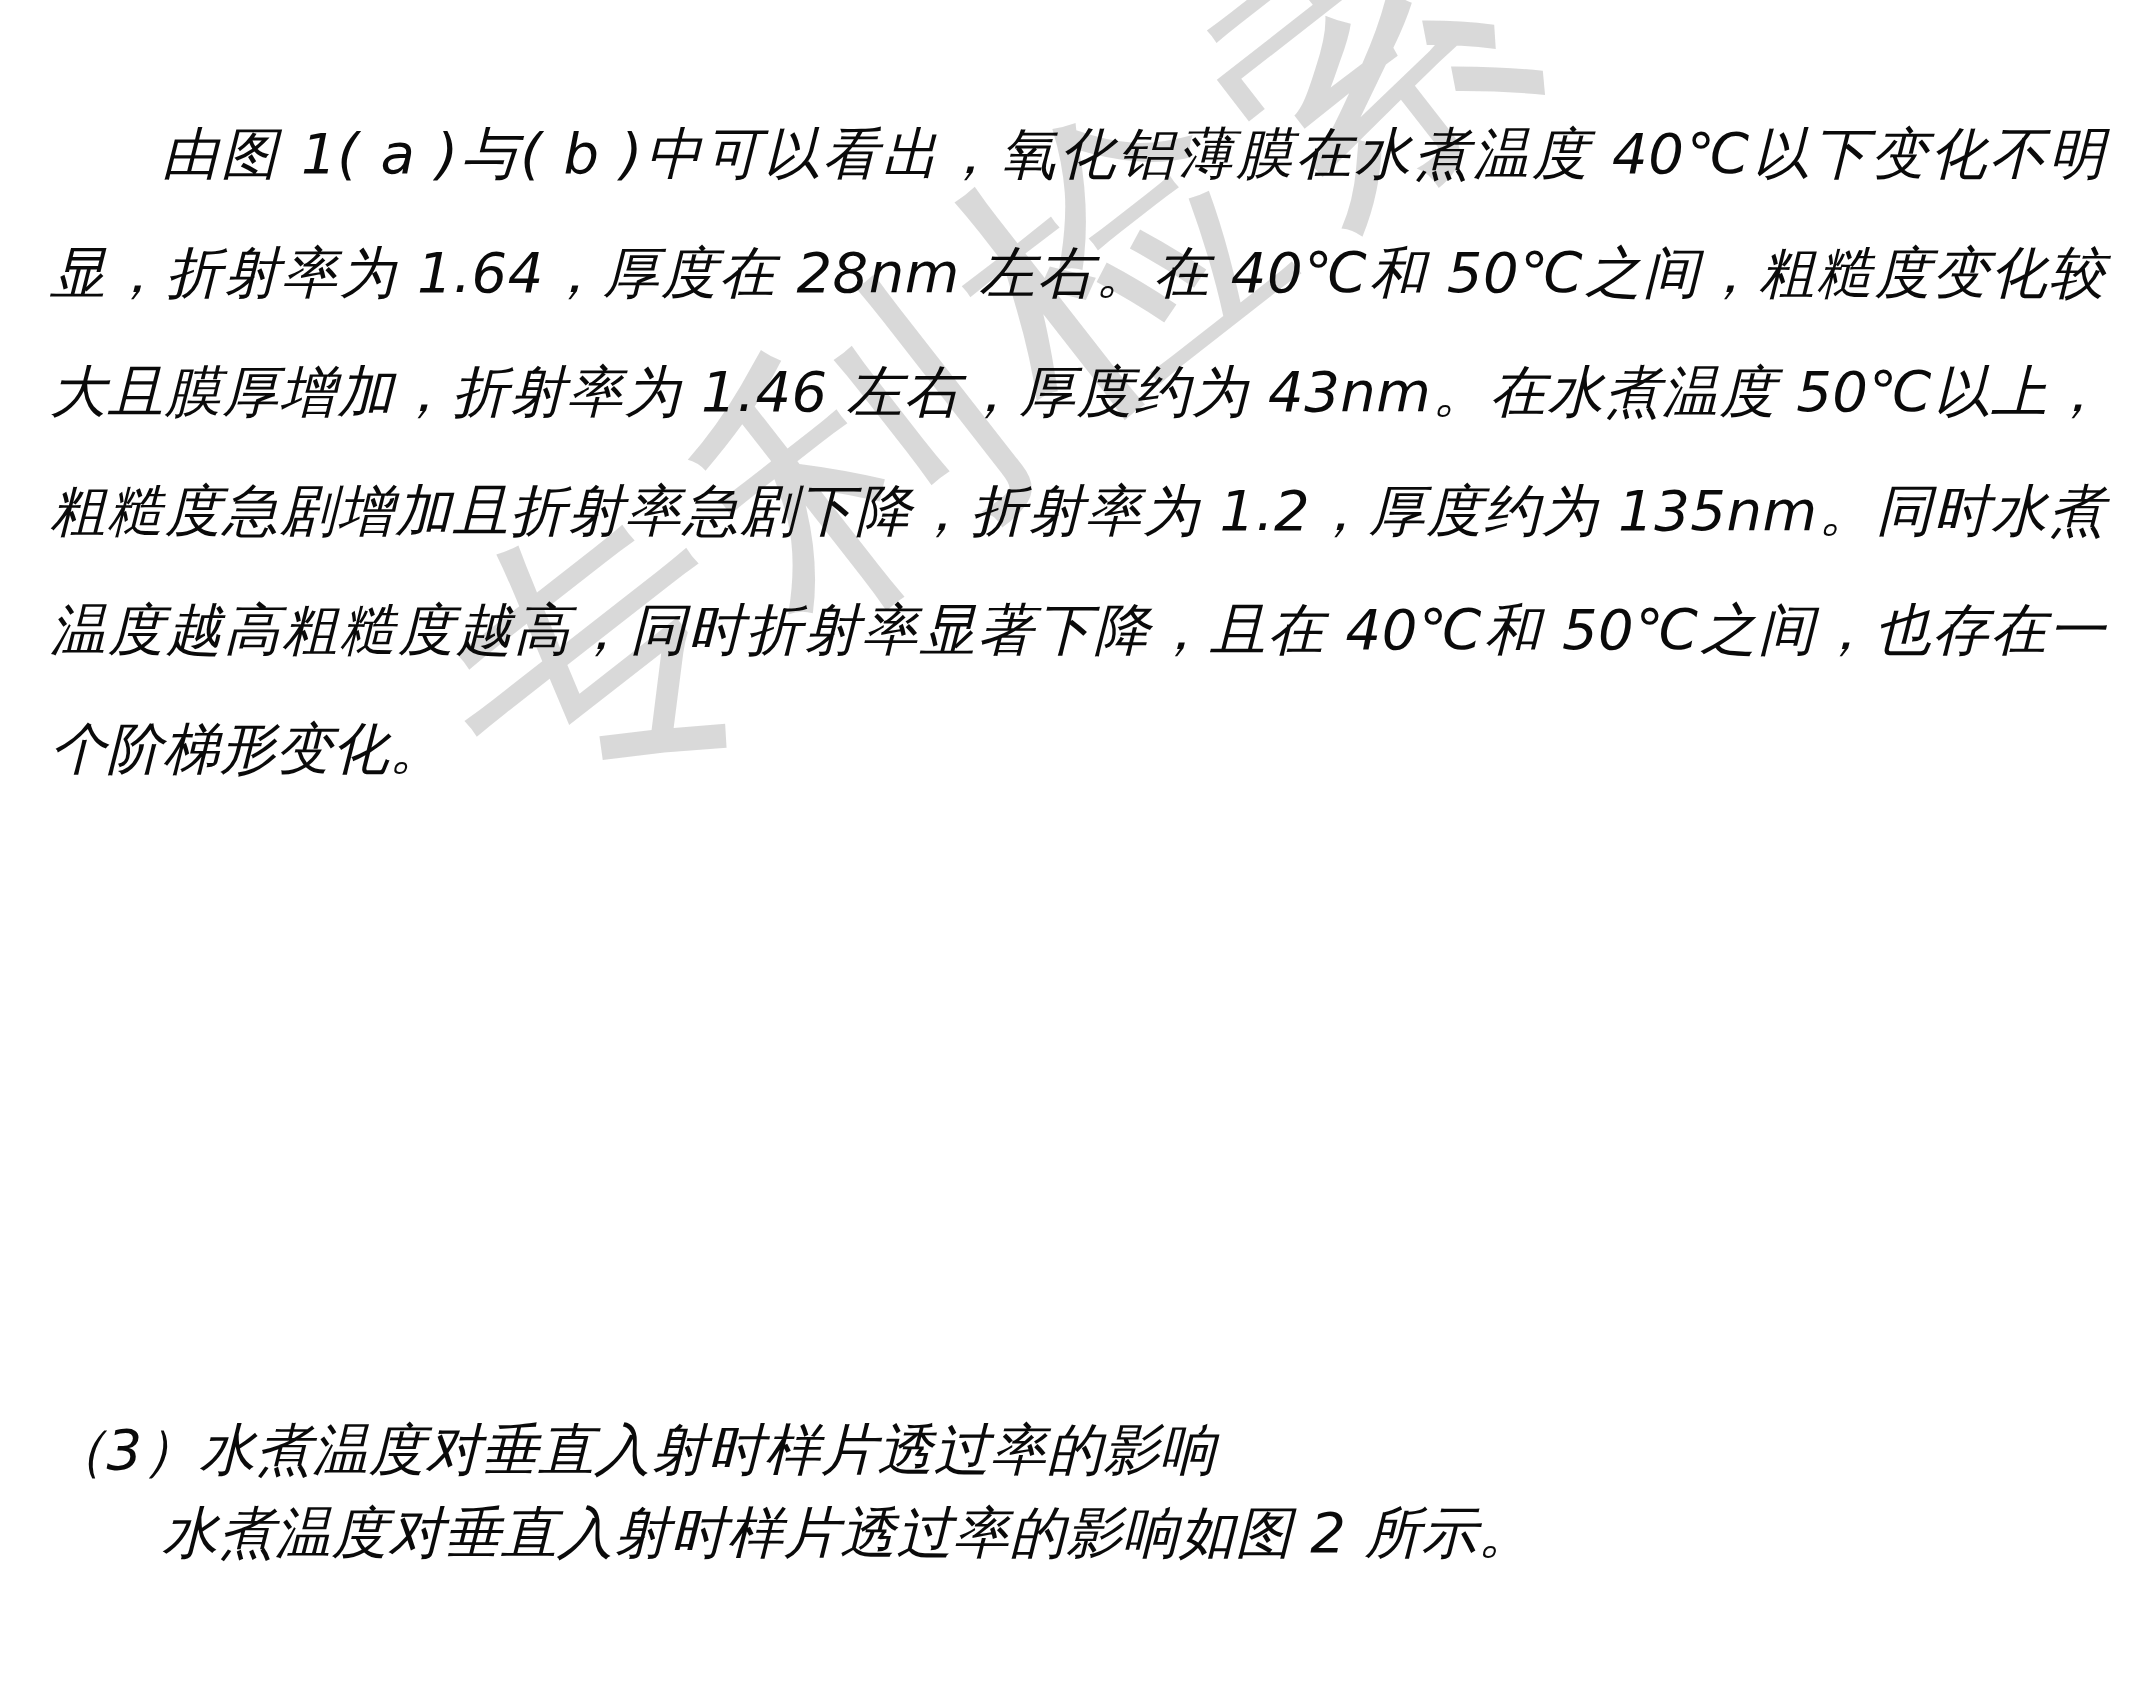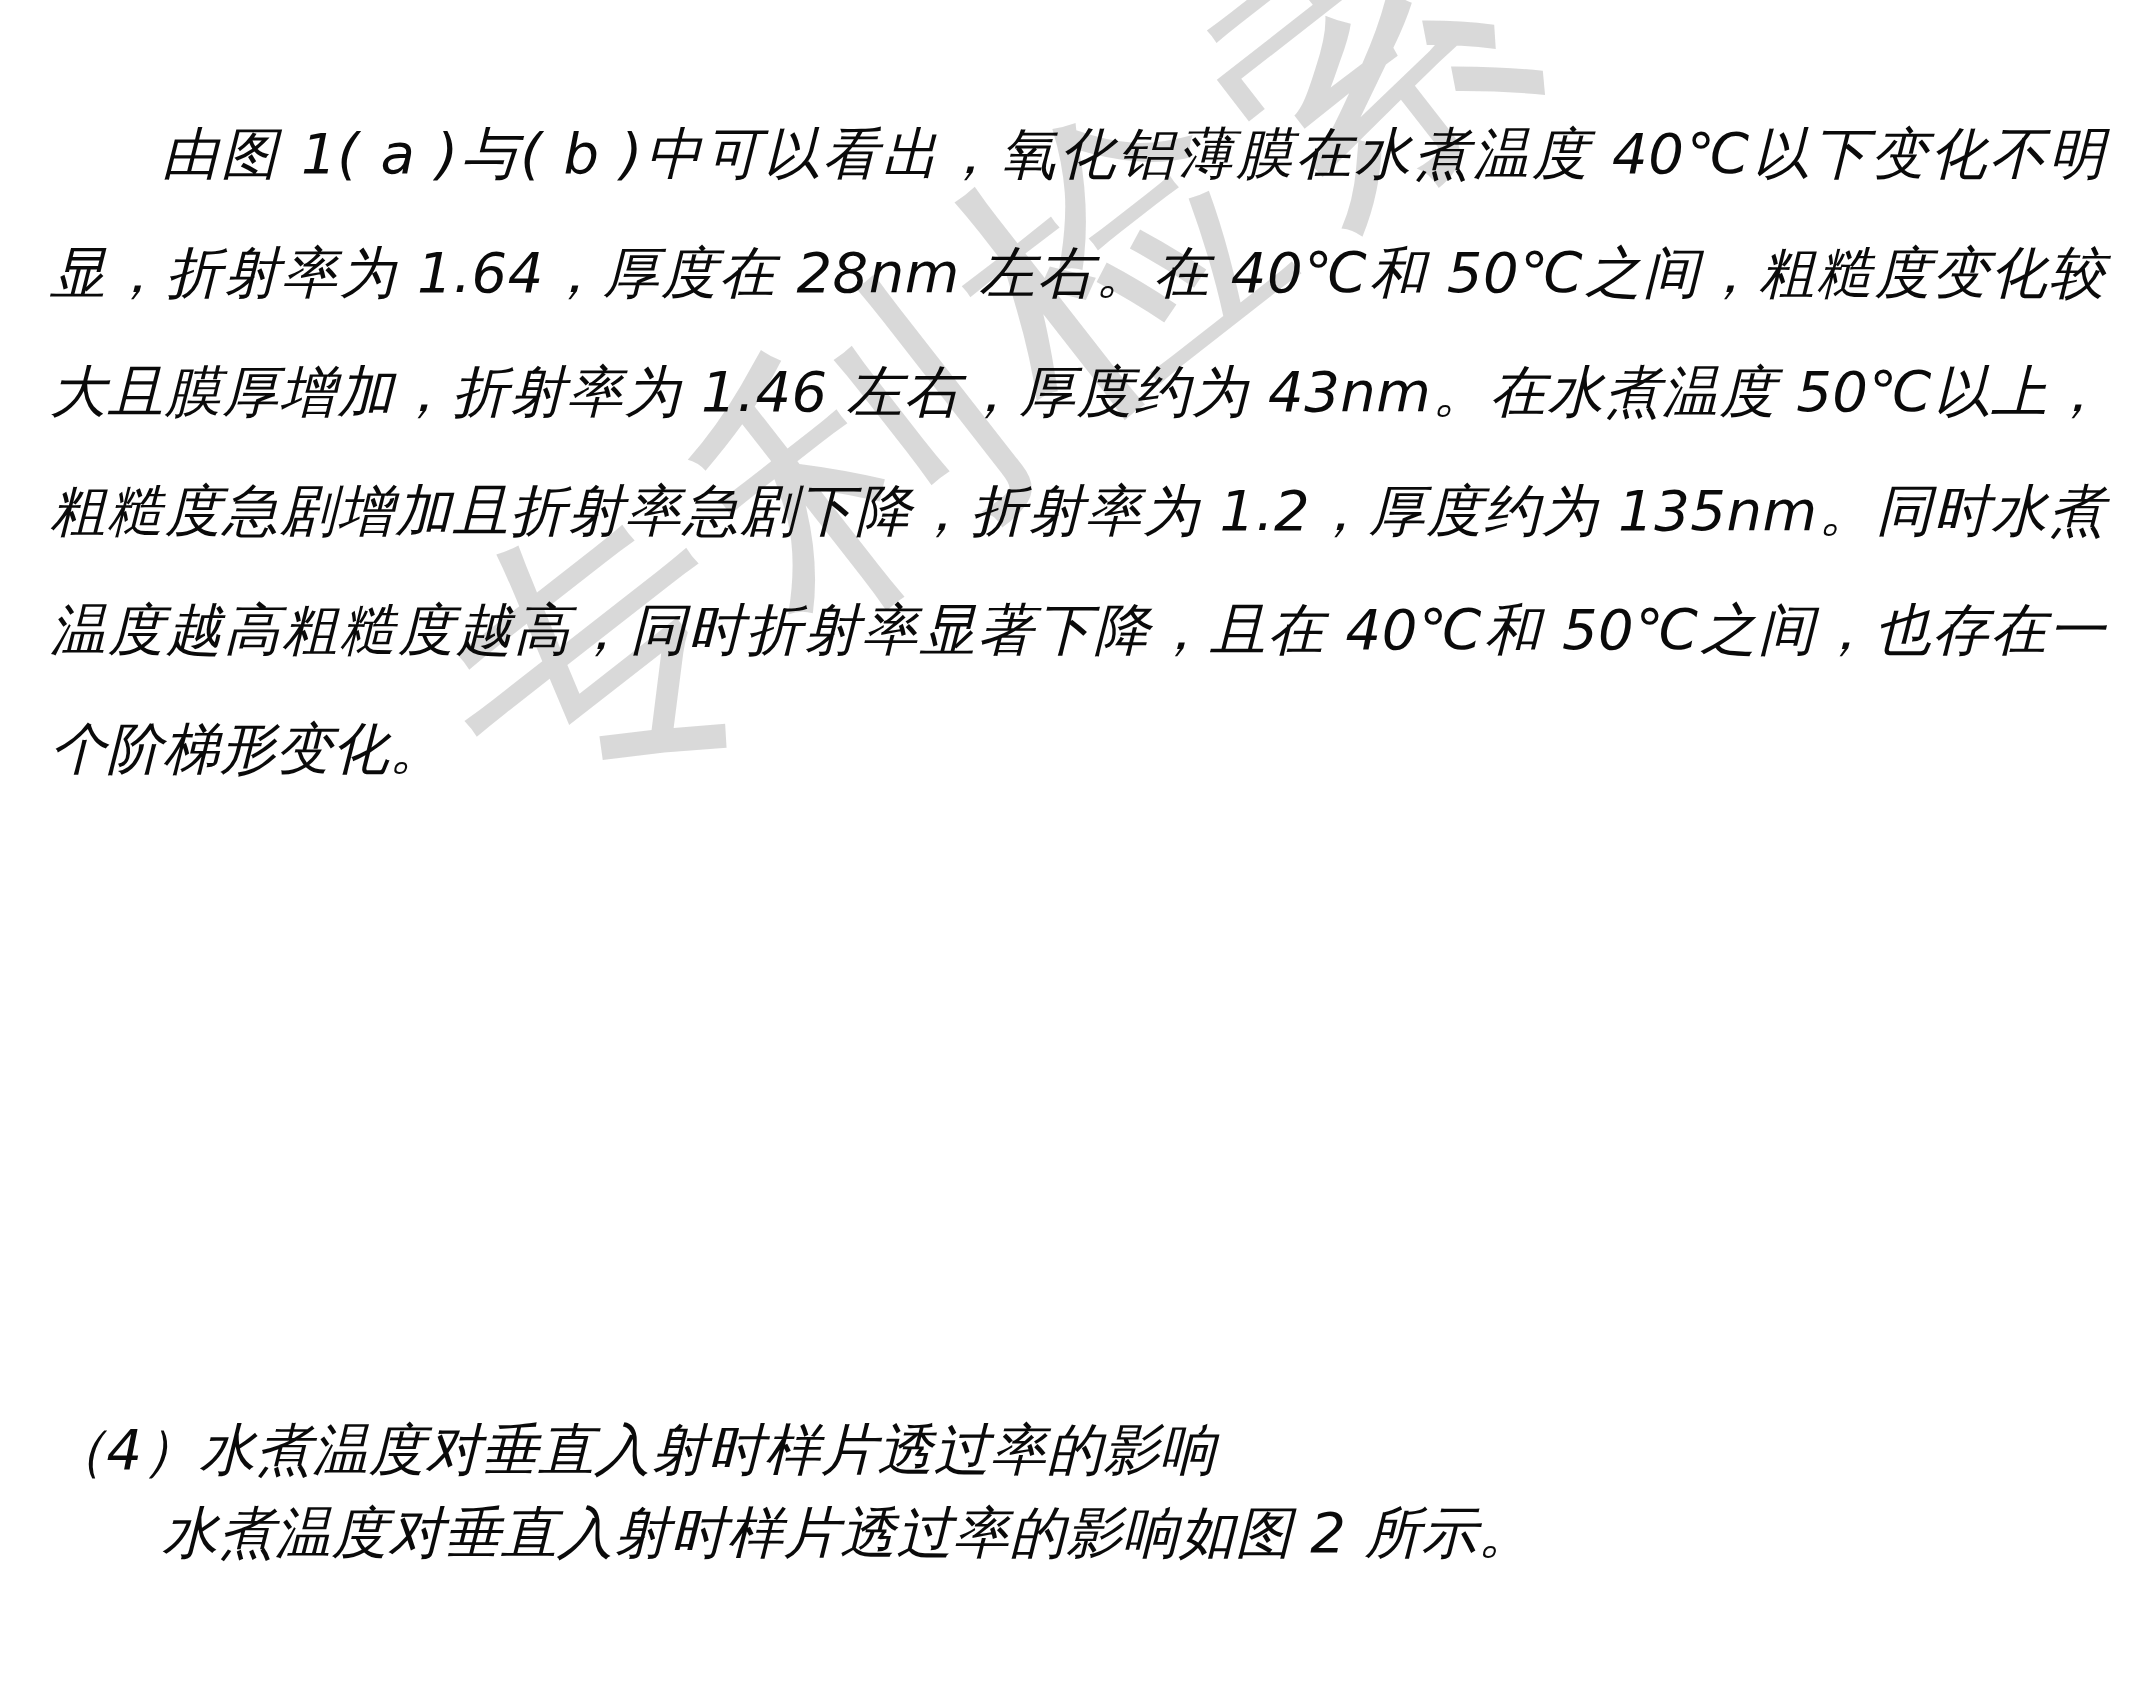--- a/index.html
+++ b/index.html
@@ -89,18 +89,18 @@
 <body>
 
 <div id="watermark">
   <div class="wm-text">专利检索</div>
 </div>
 
 <div id="doc">
 
   <p class="para" id="para-main">由图 1( a )与( b )中可以看出，氧化铝薄膜在水煮温度 40℃以下变化不明显，折射率为 1.64，厚度在 28nm 左右。在 40℃和 50℃之间，粗糙度变化较大且膜厚增加，折射率为 1.46 左右，厚度约为 43nm。在水煮温度 50℃以上，粗糙度急剧增加且折射率急剧下降，折射率为 1.2，厚度约为 135nm。同时水煮温度越高粗糙度越高，同时折射率显著下降，且在 40℃和 50℃之间，也存在一个阶梯形变化。</p>
 
-  <p class="para" id="para-heading">（4）水煮温度对垂直入射时样片透过率的影响</p>
+  <p class="para" id="para-heading">（3）水煮温度对垂直入射时样片透过率的影响</p>
 
   <p class="para" id="para-figref">水煮温度对垂直入射时样片透过率的影响如图 2 所示。</p>
 
 </div>
 
 
 </body></html>

